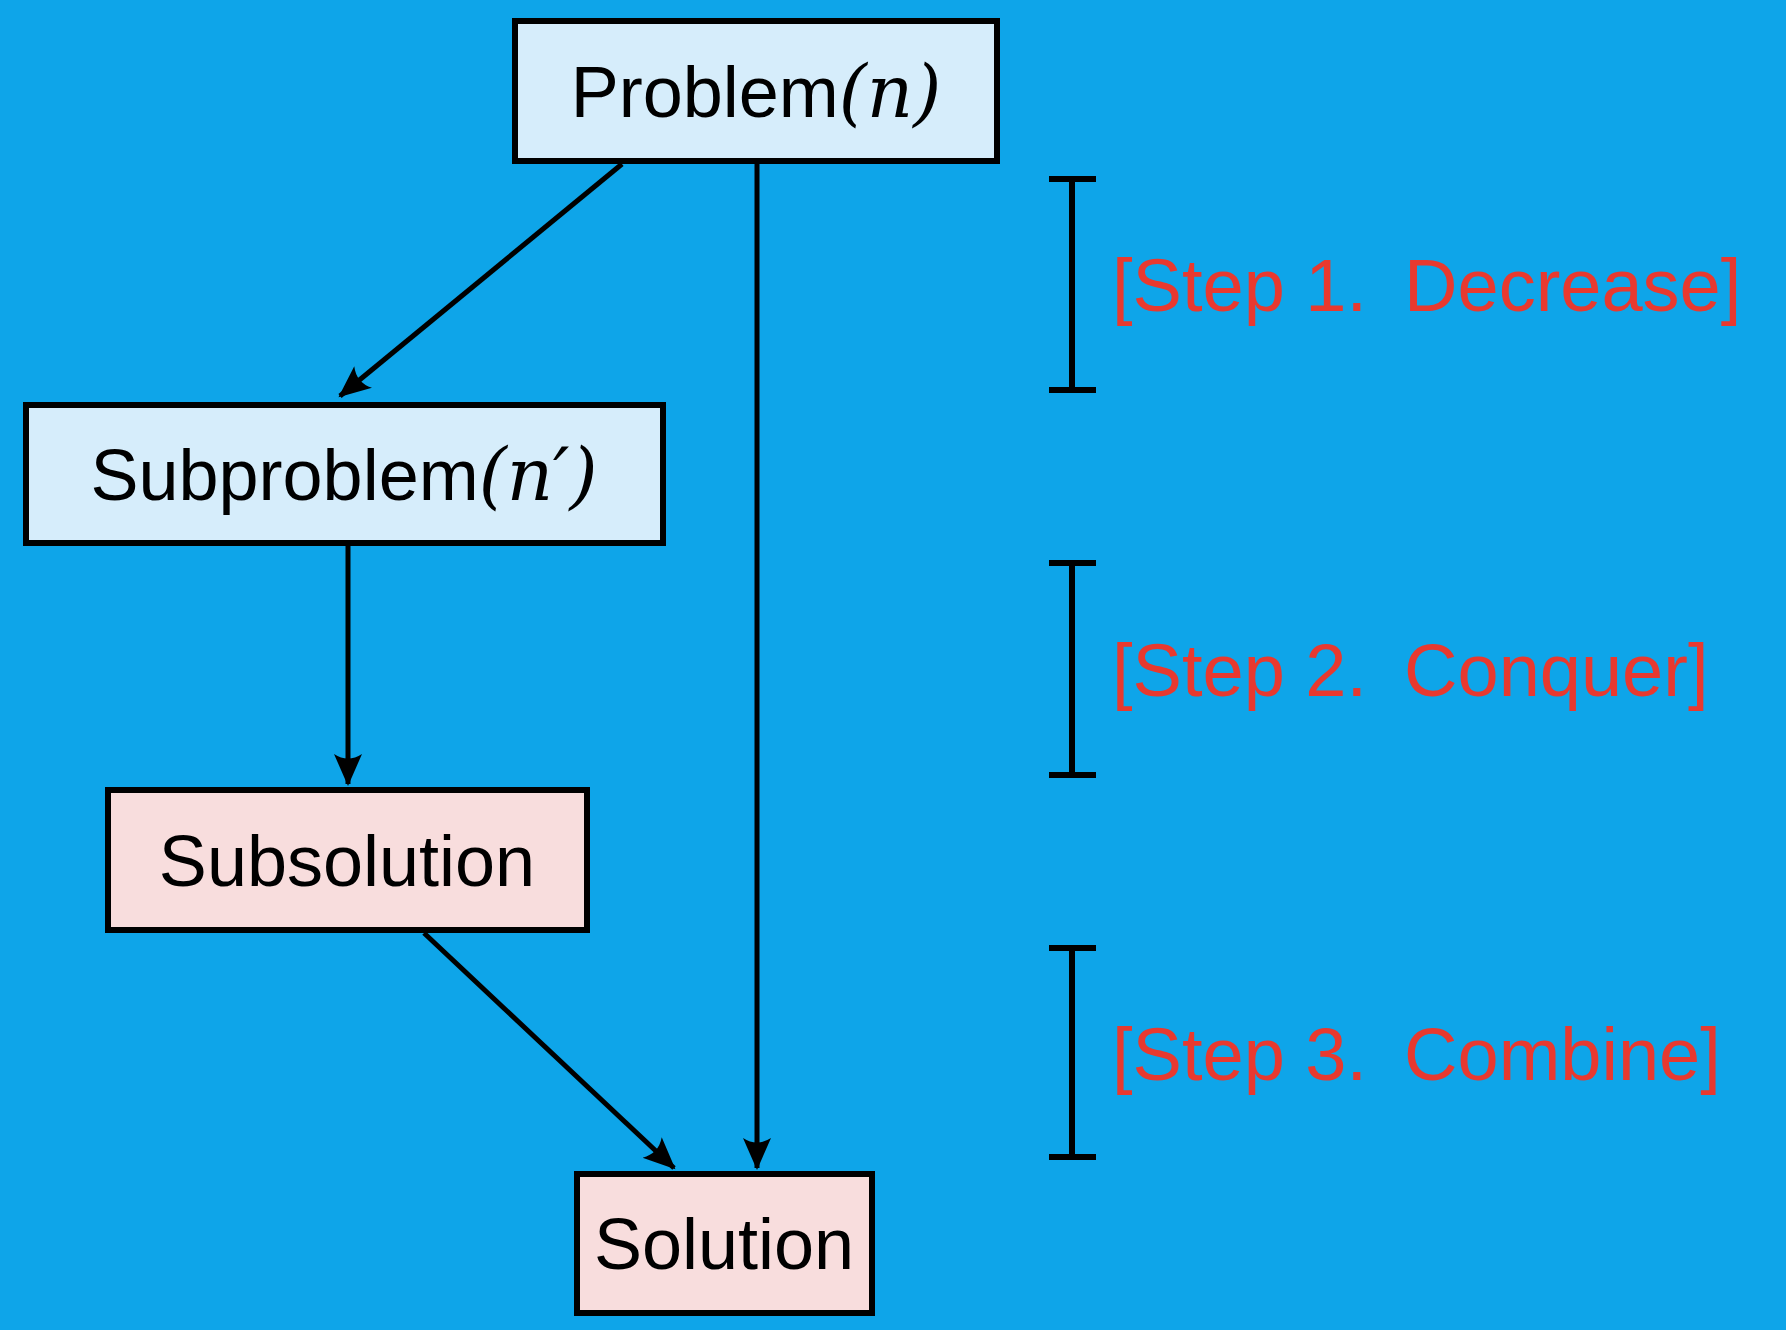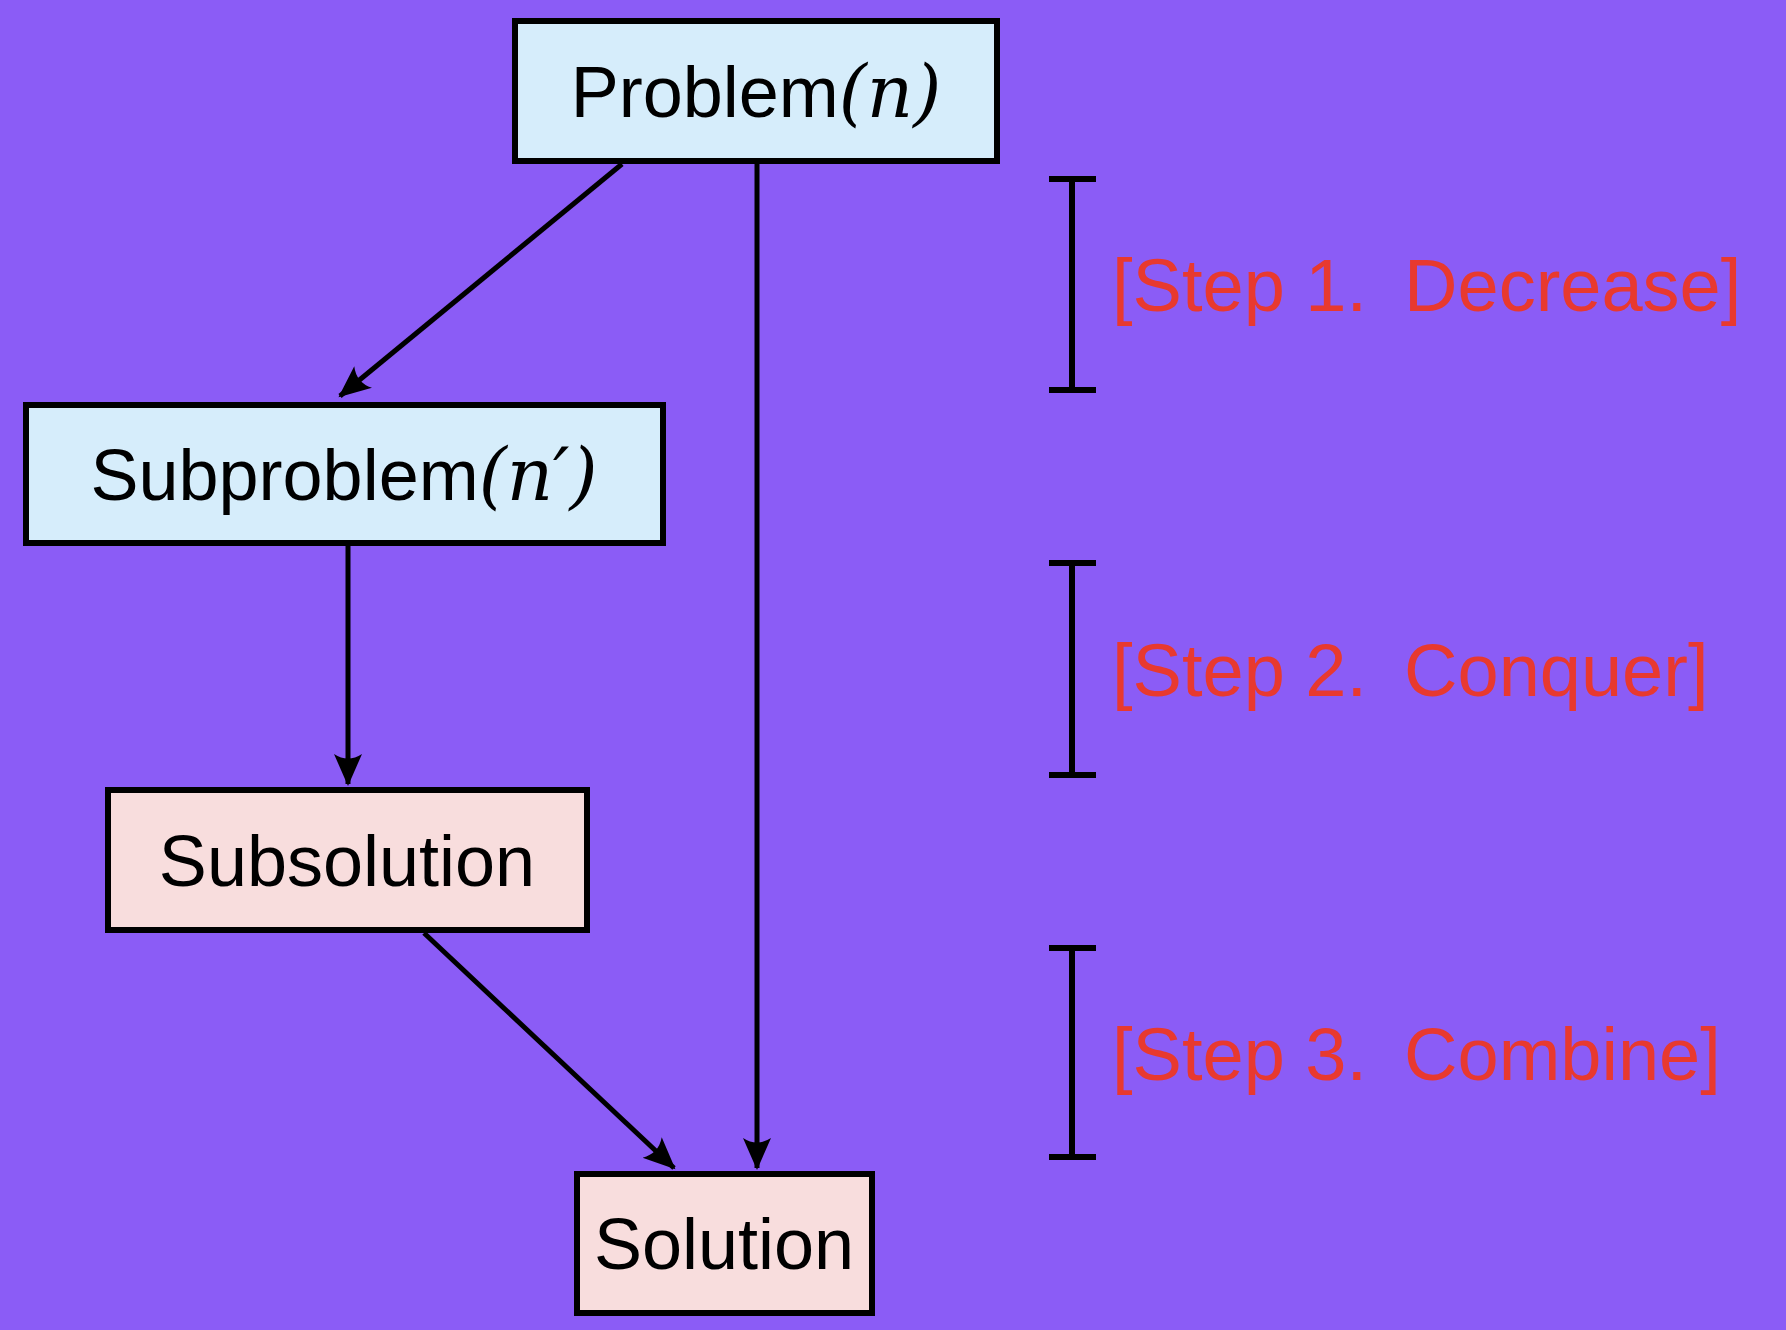--- a/index.html
+++ b/index.html
@@ -4,21 +4,21 @@
 <style>
   html, body {
     margin: 0;
     padding: 0;
     background: #ffffff;
   }
   .canvas {
     width: 1786px;
     height: 1330px;
     position: relative;
-    background: #8b5cf6;
+    background: #0ea5e9;
   }
   svg { display: block; }
   .node-rect {
     stroke: #000000;
     stroke-width: 6;
   }
   .node-label {
     font-family: "Liberation Sans", sans-serif;
     font-size: 72px;
     fill: #000000;

